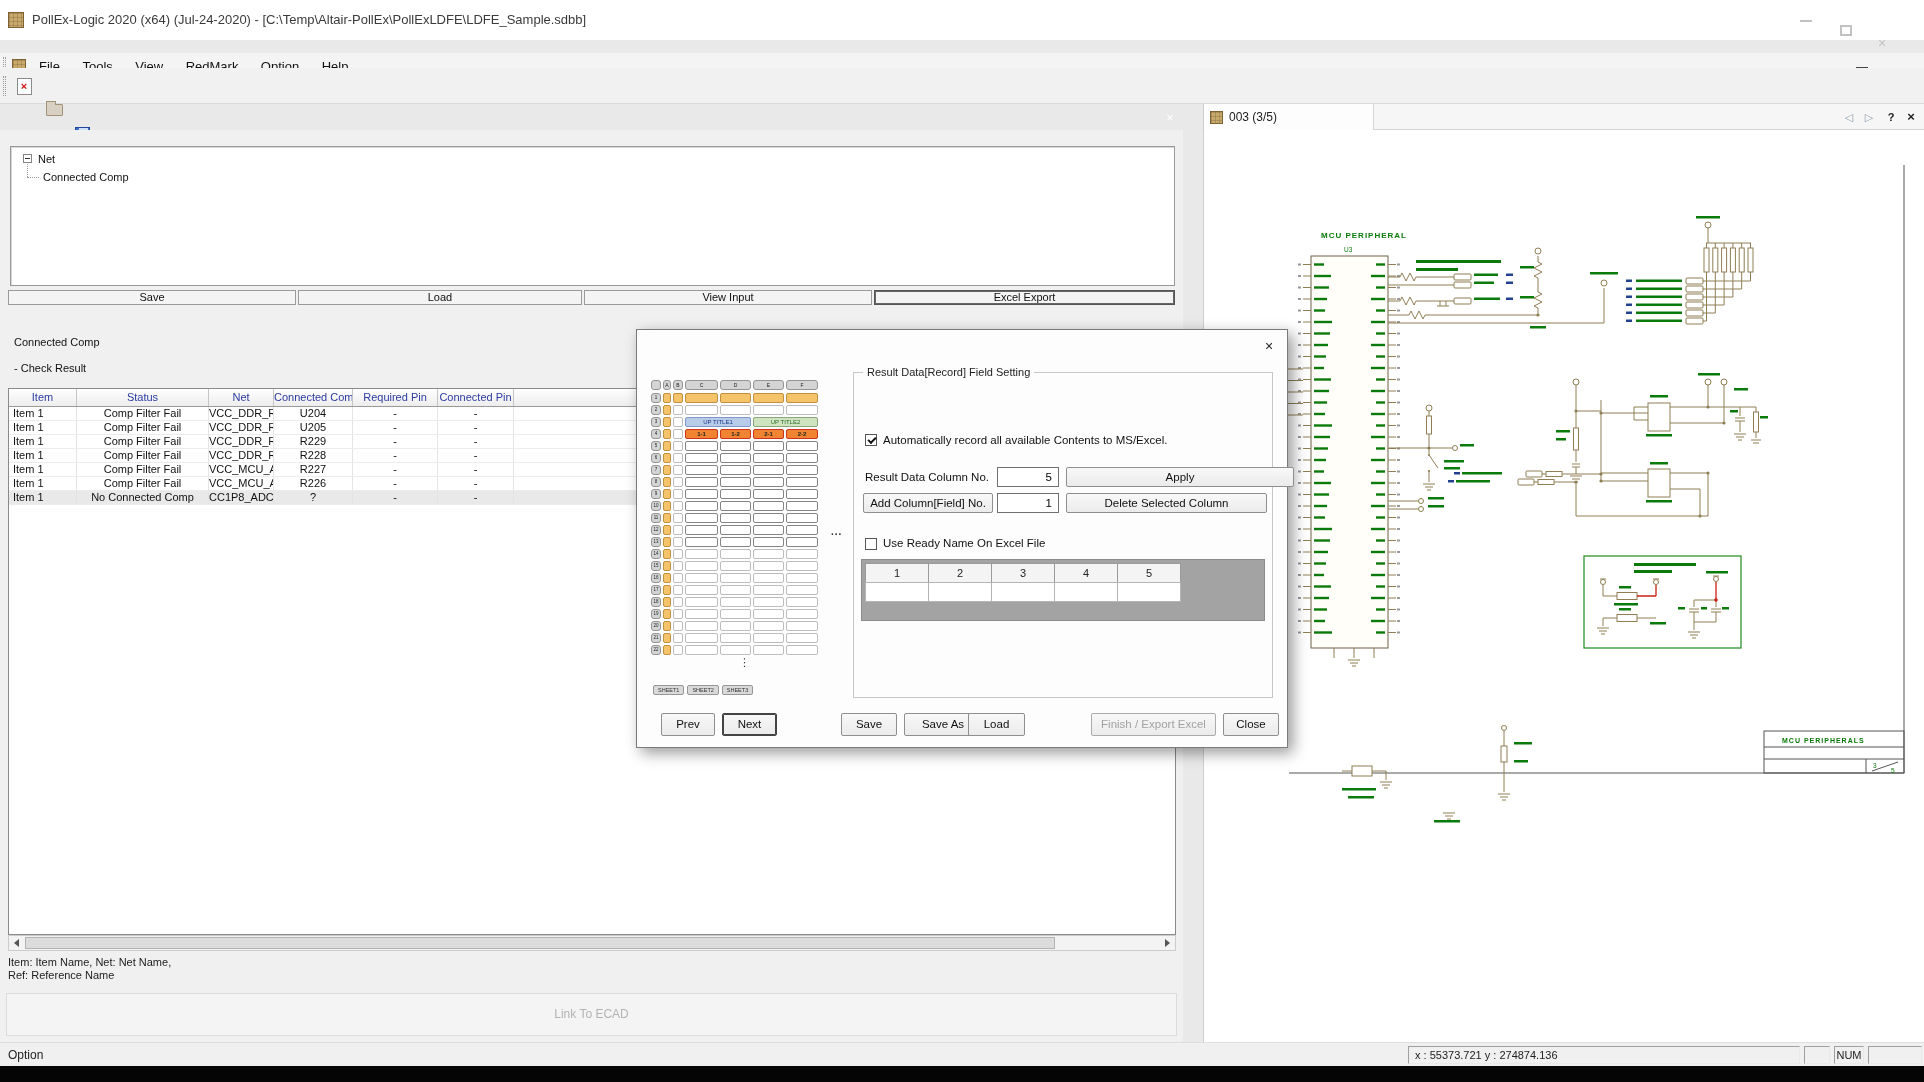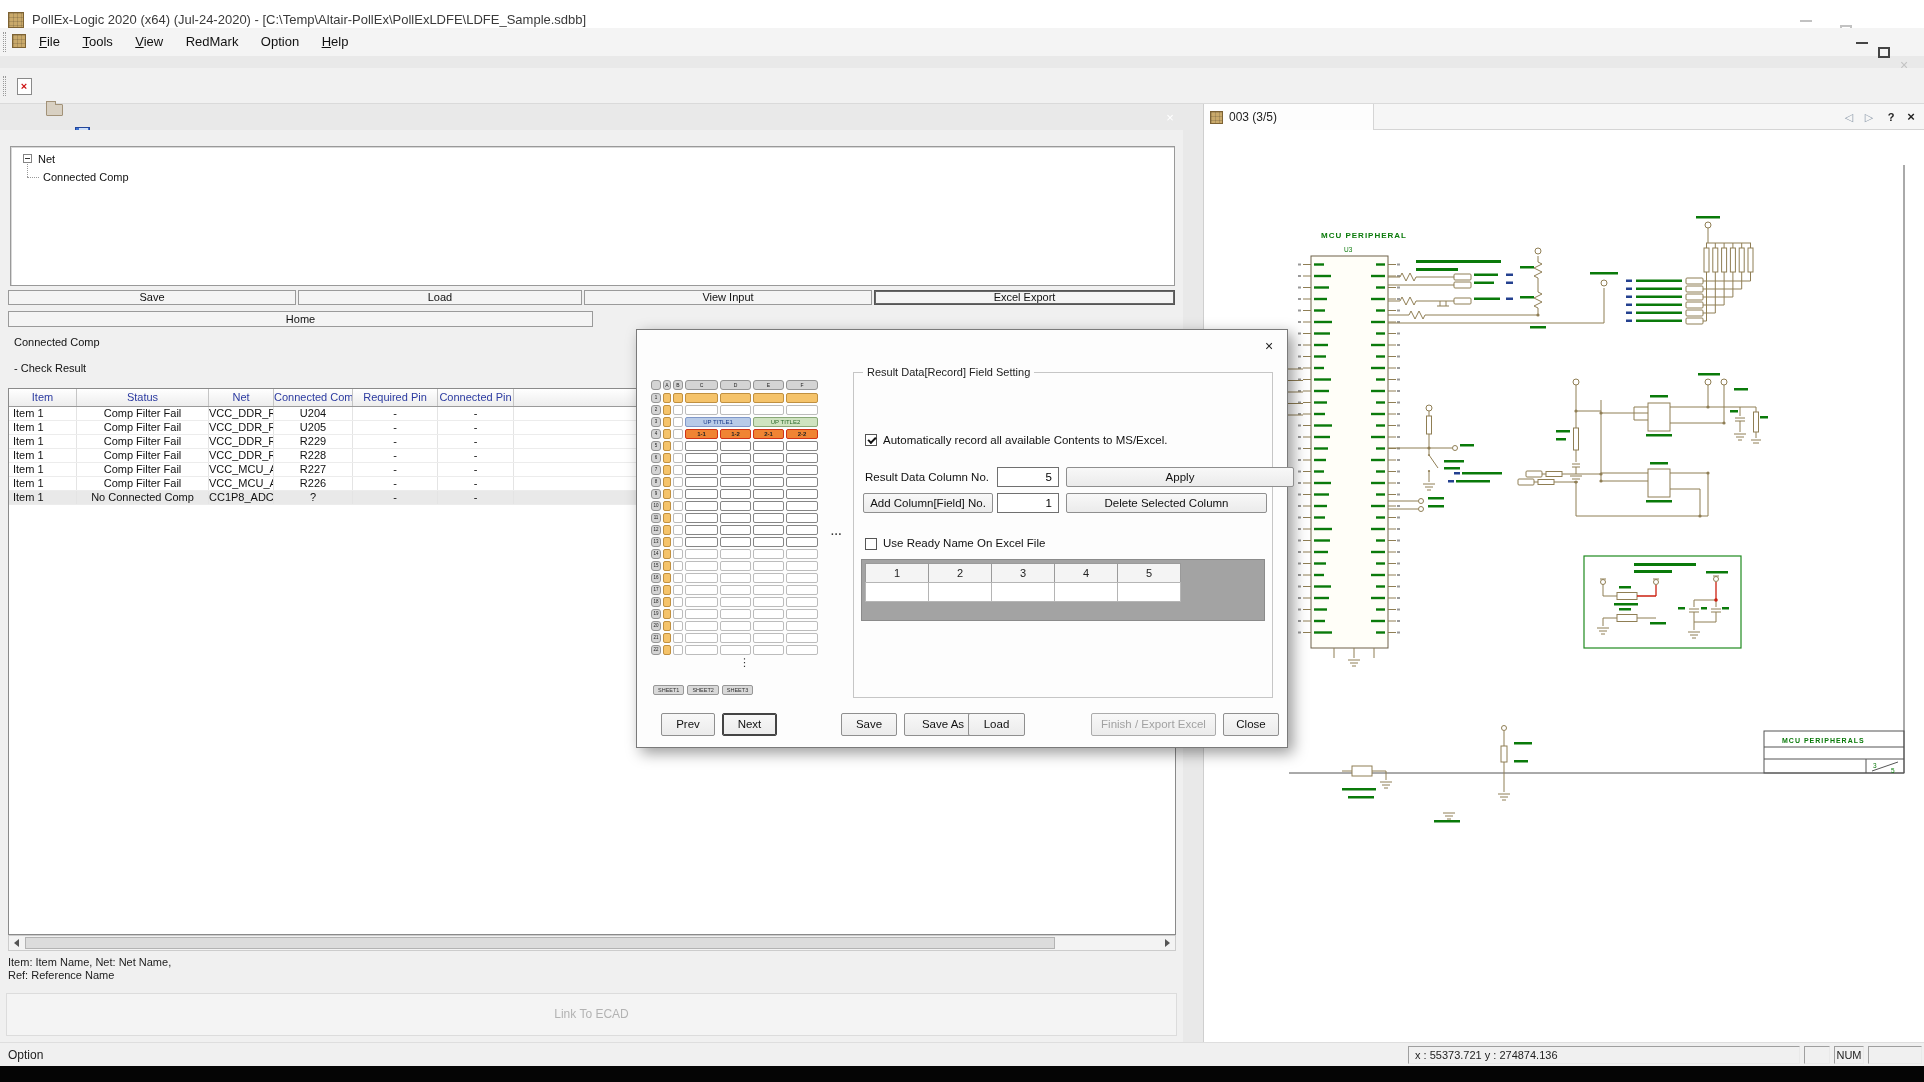--- a/index.html
+++ b/index.html
@@ -14,21 +14,21 @@
     background-image:linear-gradient(#00000022 1px,transparent 1px),linear-gradient(90deg,#00000022 1px,transparent 1px);
     background-size:4px 4px; }
   #title-text { left:32px; top:12px; font-size:13px; color:#3a3a3a; }
   .wc { width:14px; height:12px; position:relative; }
   .wc-min { border-bottom:2px solid #c2c2c2; height:8px; width:12px; }
   .wc-max { border:2px solid #c2c2c2; width:12px; height:11px; }
   .wc-x { color:#c2c2c2; font-size:14px; line-height:12px; }
   .wc2 .wc-min { border-color:#444; } .wc2 .wc-max { border-color:#444; }
 
   
-  #menubar { left:0; top:28px; width:1924px; height:28px; background:#f4f4f4; }
+  #menubar { left:0; top:53px; width:1924px; height:28px; background:#f4f4f4; }
   .grip { width:3px; height:20px; border-left:1px dotted #9a9a9a; border-right:1px dotted #9a9a9a; }
   .menu-item { display:inline-block; padding:0 9px; font-size:13px; color:#111; line-height:28px; cursor:default; }
   .menu-item::first-letter { text-decoration:underline; }
   .menu-item.nou::first-letter { text-decoration:none; }
 
   
   #toolbar { left:0; top:68px; width:1924px; height:36px; background:#f1f1f1; border-bottom:1px solid #dadada; }
   .tb { width:24px; height:24px; display:flex; align-items:center; justify-content:center; position:relative; }
   .sep { width:1px; height:22px; background:#cfcfcf; }
   .ic-doc { width:15px; height:17px; background:#fff; border:1px solid #8a8a8a; color:#cc1111;
@@ -246,21 +246,20 @@
       <div class="tree-lbl" style="left:27px;top:6px;">Net</div>
       <div class="tree-vline" style="left:16px;top:17px;height:13px;"></div>
       <div class="tree-hline" style="left:16px;top:30px;width:12px;"></div>
       <div class="tree-lbl" style="left:32px;top:24px;">Connected Comp</div>
     </div>
 
     <div class="pbtn" style="left:8px;top:160px;width:288px;">Save</div>
     <div class="pbtn" style="left:298px;top:160px;width:284px;">Load</div>
     <div class="pbtn" style="left:584px;top:160px;width:288px;">View Input</div>
     <div class="pbtn focus" style="left:874px;top:160px;width:301px;">Excel Export</div>
-    <div class="pbtn" style="left:8px;top:181px;width:585px;height:16px;line-height:14px;">Home</div>
 
     <div class="plabel" style="left:14px;top:206px;">Connected Comp</div>
     <div class="plabel" style="left:14px;top:232px;">- Check Result</div>
 
     <div class="abs" id="rtable">
       <div class="thead">
         <div class="th c0">Item</div>
         <div class="th c1">Status</div>
         <div class="th c2">Net</div>
         <div class="th c3">Connected Comp</div>

